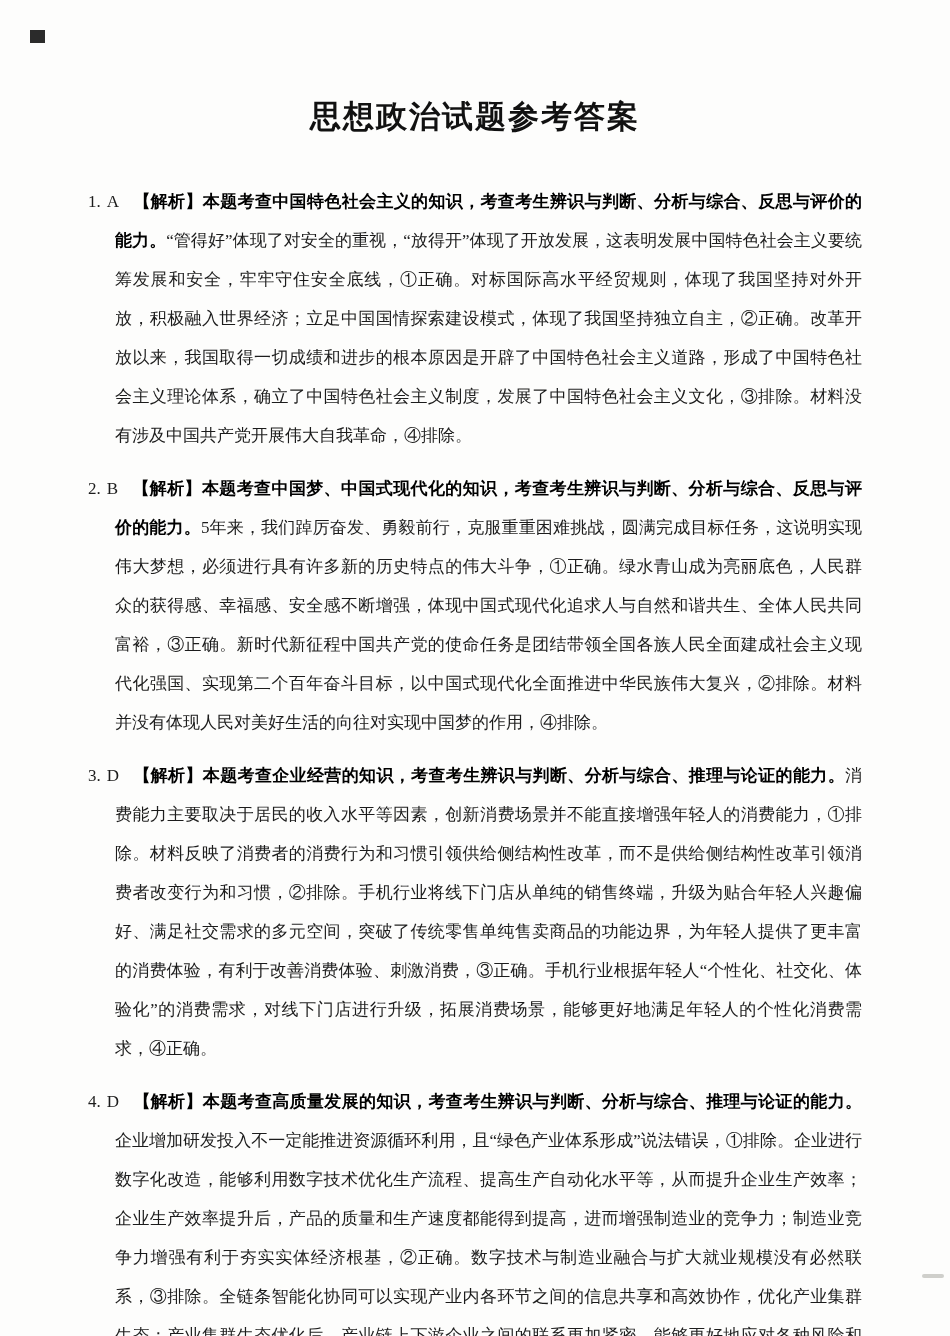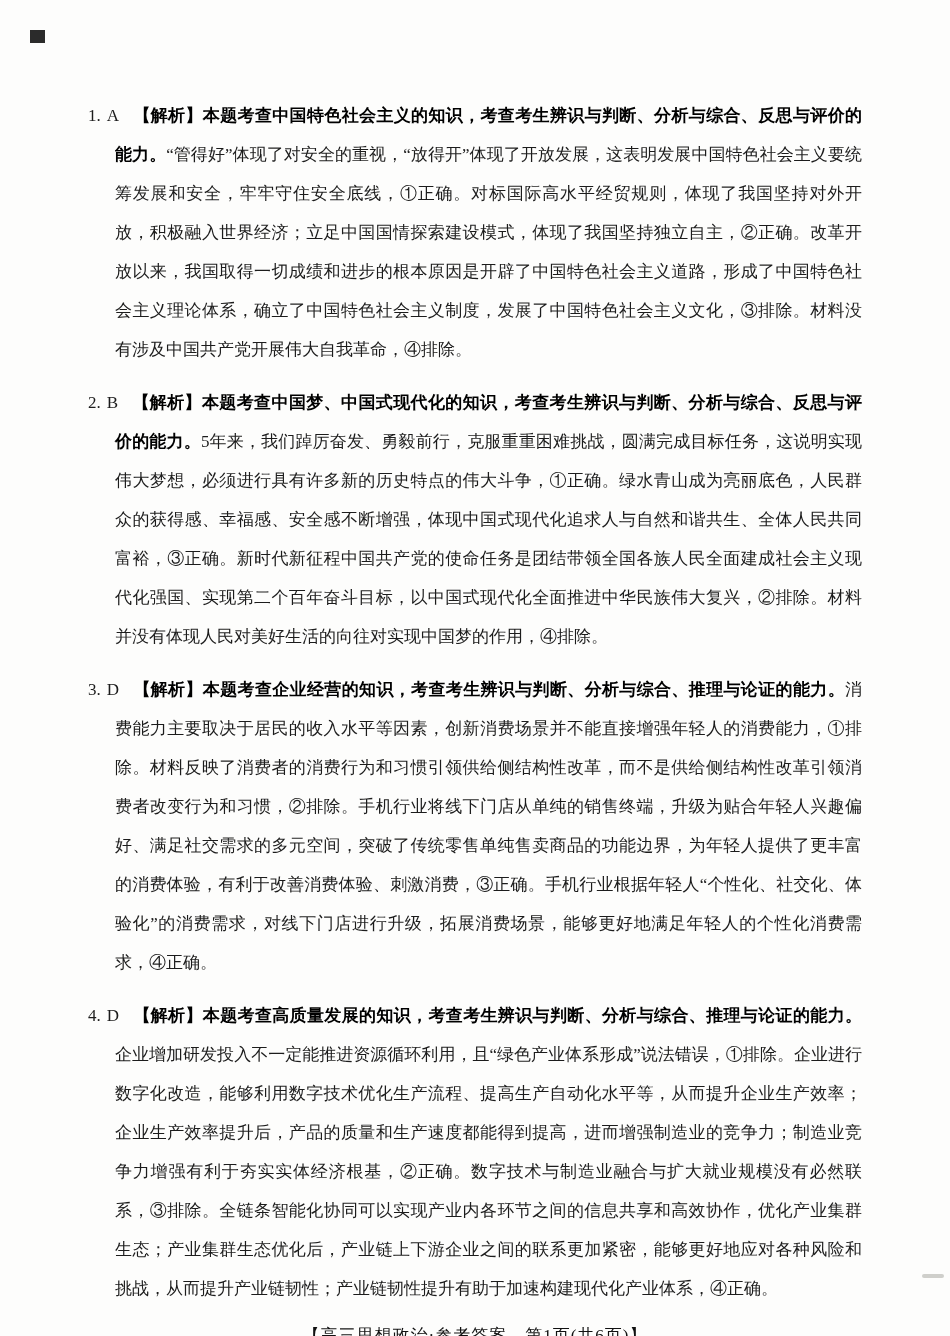--- a/index.html
+++ b/index.html
@@ -65,20 +65,21 @@
     letter-spacing: 1px;
   }
 </style>
 </head>
 <body>
 
 <div class="page">
 
   <div class="scan-artifact"></div>
 
+  <h1 class="doc-title">思想政治试题参考答案</h1>
 
   <div class="answers">
 
     <p class="item"><span class="num">1.</span><span class="ans">A</span><b class="lead">【解析】本题考查中国特色社会主义的知识，考查考生辨识与判断、分析与综合、反思与评价的能力。</b><span class="body">“管得好”体现了对安全的重视，“放得开”体现了开放发展，这表明发展中国特色社会主义要统筹发展和安全，牢牢守住安全底线，①正确。对标国际高水平经贸规则，体现了我国坚持对外开放，积极融入世界经济；立足中国国情探索建设模式，体现了我国坚持独立自主，②正确。改革开放以来，我国取得一切成绩和进步的根本原因是开辟了中国特色社会主义道路，形成了中国特色社会主义理论体系，确立了中国特色社会主义制度，发展了中国特色社会主义文化，③排除。材料没有涉及中国共产党开展伟大自我革命，④排除。</span></p>
 
     <p class="item"><span class="num">2.</span><span class="ans">B</span><b class="lead">【解析】本题考查中国梦、中国式现代化的知识，考查考生辨识与判断、分析与综合、反思与评价的能力。</b><span class="body">5年来，我们踔厉奋发、勇毅前行，克服重重困难挑战，圆满完成目标任务，这说明实现伟大梦想，必须进行具有许多新的历史特点的伟大斗争，①正确。绿水青山成为亮丽底色，人民群众的获得感、幸福感、安全感不断增强，体现中国式现代化追求人与自然和谐共生、全体人民共同富裕，③正确。新时代新征程中国共产党的使命任务是团结带领全国各族人民全面建成社会主义现代化强国、实现第二个百年奋斗目标，以中国式现代化全面推进中华民族伟大复兴，②排除。材料并没有体现人民对美好生活的向往对实现中国梦的作用，④排除。</span></p>
 
     <p class="item"><span class="num">3.</span><span class="ans">D</span><b class="lead">【解析】本题考查企业经营的知识，考查考生辨识与判断、分析与综合、推理与论证的能力。</b><span class="body">消费能力主要取决于居民的收入水平等因素，创新消费场景并不能直接增强年轻人的消费能力，①排除。材料反映了消费者的消费行为和习惯引领供给侧结构性改革，而不是供给侧结构性改革引领消费者改变行为和习惯，②排除。手机行业将线下门店从单纯的销售终端，升级为贴合年轻人兴趣偏好、满足社交需求的多元空间，突破了传统零售单纯售卖商品的功能边界，为年轻人提供了更丰富的消费体验，有利于改善消费体验、刺激消费，③正确。手机行业根据年轻人“个性化、社交化、体验化”的消费需求，对线下门店进行升级，拓展消费场景，能够更好地满足年轻人的个性化消费需求，④正确。</span></p>
 
     <p class="item"><span class="num">4.</span><span class="ans">D</span><b class="lead">【解析】本题考查高质量发展的知识，考查考生辨识与判断、分析与综合、推理与论证的能力。</b><span class="body">企业增加研发投入不一定能推进资源循环利用，且“绿色产业体系形成”说法错误，①排除。企业进行数字化改造，能够利用数字技术优化生产流程、提高生产自动化水平等，从而提升企业生产效率；企业生产效率提升后，产品的质量和生产速度都能得到提高，进而增强制造业的竞争力；制造业竞争力增强有利于夯实实体经济根基，②正确。数字技术与制造业融合与扩大就业规模没有必然联系，③排除。全链条智能化协同可以实现产业内各环节之间的信息共享和高效协作，优化产业集群生态；产业集群生态优化后，产业链上下游企业之间的联系更加紧密，能够更好地应对各种风险和挑战，从而提升产业链韧性；产业链韧性提升有助于加速构建现代化产业体系，④正确。</span></p>

